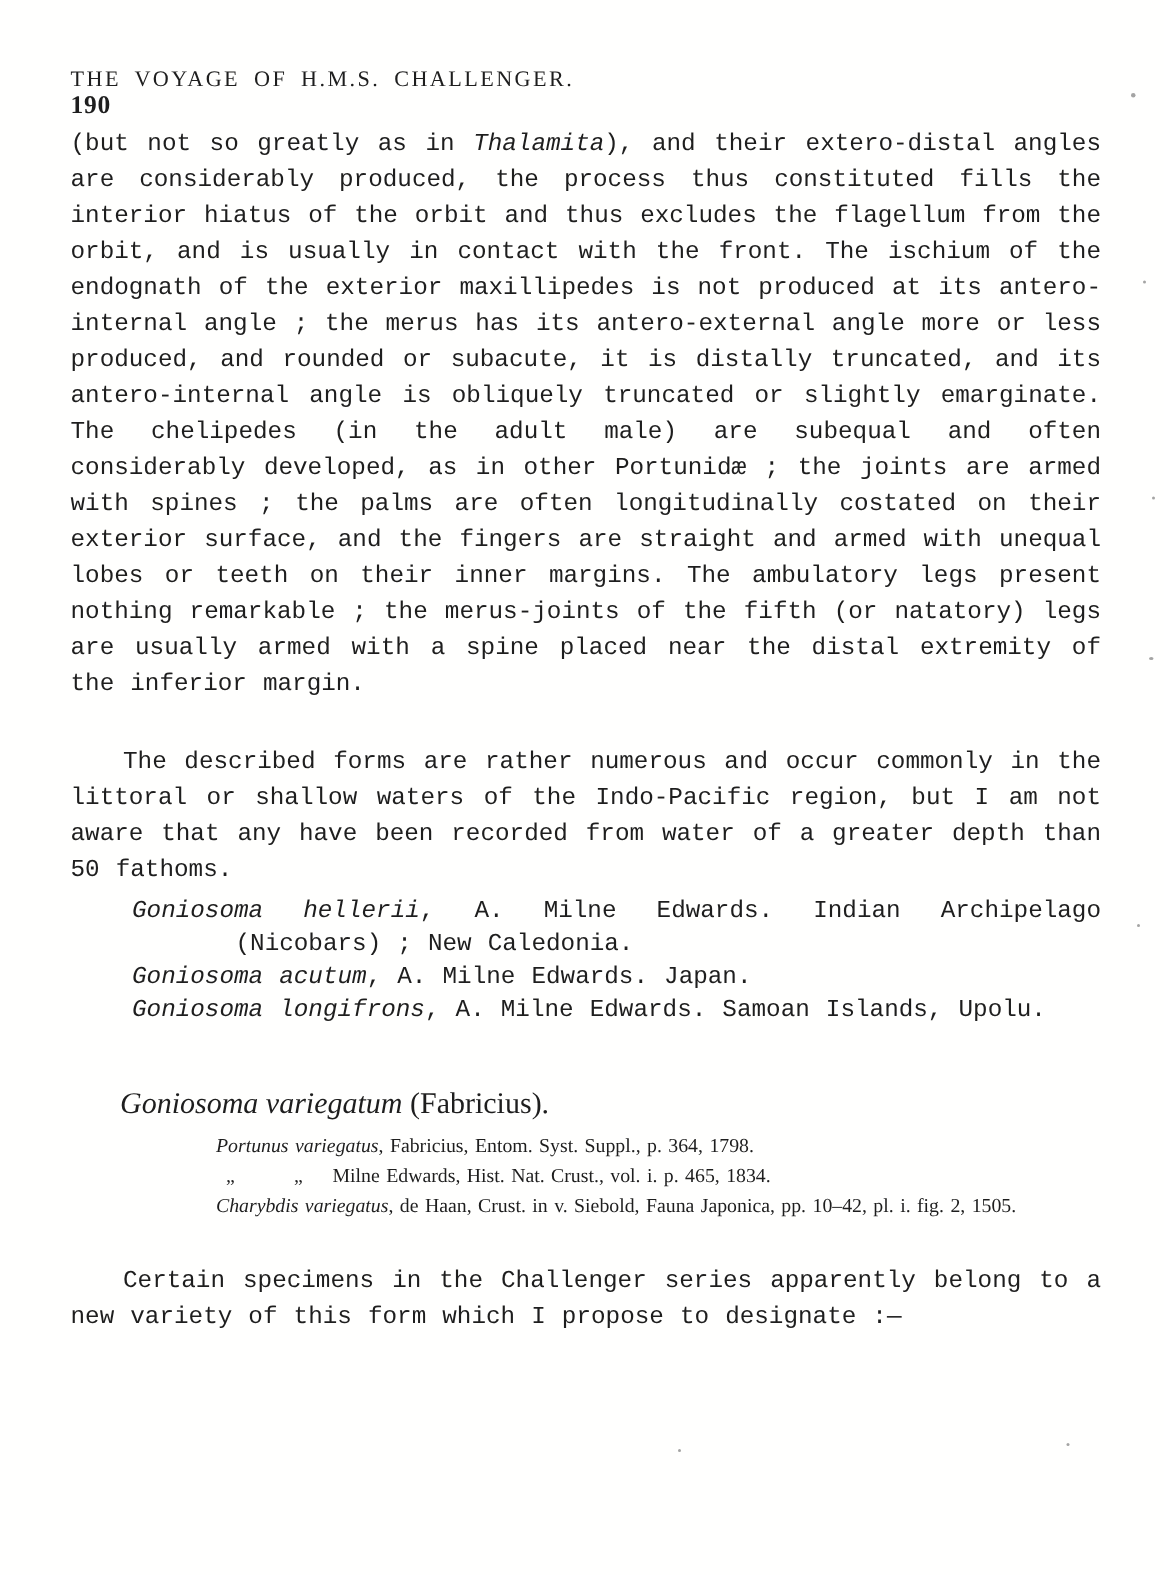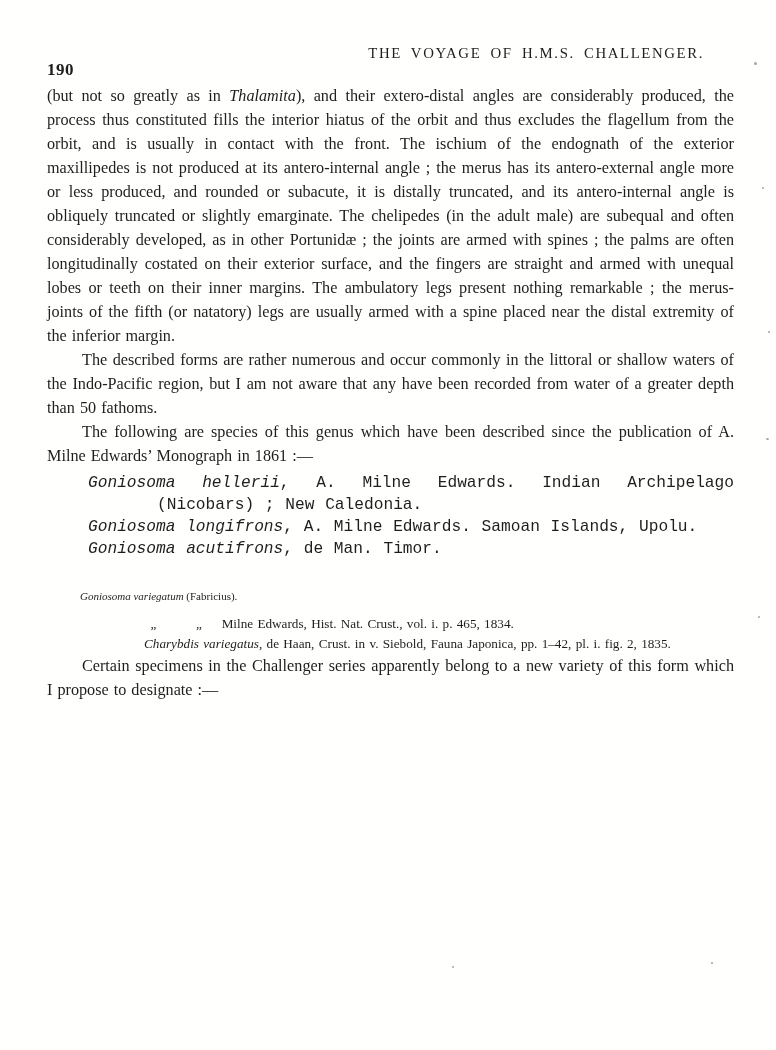--- a/index.html
+++ b/index.html
@@ -25,48 +25,49 @@
   .page-num {
     position: absolute;
     left: 0; top: 16px;
     font-size: 17px;
     font-weight: bold;
     letter-spacing: 0.5px;
   }
   .running-title {
     position: absolute;
     left: 0; right: 30px; top: 1px;
-    text-align: right;
+    text-align: left;
     font-size: 14.8px;
     letter-spacing: 1.6px;
     word-spacing: 4px;
     font-weight: 500;
   }
   p.body {
     font-size: 16.2px;
     line-height: 24px;
     text-align: justify;
     text-justify: inter-word;
     word-spacing: 1px;
     hyphens: none;
+    font-family: Liberation Mono, monospace;
   }
-  .indent { text-indent: 35px; }
+  .indent { text-indent: 35px; margin-top: 28px; }
   .it { font-style: italic; }
   .species-list { margin: 4px 0 12px 0; font-family: Liberation Mono, monospace; }
   .species-item {
     font-size: 16.2px;
     line-height: 22px;
     text-align: justify;
     word-spacing: 1px;
     padding-left: 110px;
     text-indent: -69px;
   }
   .section-heading {
-    margin: 24px 0 6px 33px;
-    font-size: 11px;
+    margin: 40px 0 6px 33px;
+    font-size: 20px;
     line-height: 24px;
   }
   .synonymy { margin: 0 0 0 97px; }
   .syn-item {
     font-size: 13.2px;
     line-height: 20px;
     text-align: justify;
     word-spacing: 1px;
     padding-left: 28px;
     text-indent: -28px;
@@ -85,34 +86,34 @@
 
   <div class="header">
     <span class="page-num">190</span>
     <span class="running-title">THE VOYAGE OF H.M.S. CHALLENGER.</span>
   </div>
 
   <p class="body"><span>(but not so greatly as in </span><span class="it">Thalamita</span><span>), and their extero-distal angles are considerably produced, the process thus constituted fills the interior hiatus of the orbit and thus excludes the flagellum from the orbit, and is usually in contact with the front.  The ischium of the endognath of the exterior maxillipedes is not produced at its antero-internal angle&nbsp;; the merus has its antero-external angle more or less produced, and rounded or subacute, it is distally truncated, and its antero-internal angle is obliquely truncated or slightly emarginate.  The chelipedes (in the adult male) are subequal and often considerably developed, as in other Portunidæ&nbsp;; the joints are armed with spines&nbsp;; the palms are often longitudinally costated on their exterior surface, and the fingers are straight and armed with unequal lobes or teeth on their inner margins.  The ambulatory legs present nothing remarkable&nbsp;; the merus-joints of the fifth (or natatory) legs are usually armed with a spine placed near the distal extremity of the inferior margin.</span></p>
 
   <p class="body indent"><span>The described forms are rather numerous and occur commonly in the littoral or shallow waters of the Indo-Pacific region, but I am not aware that any have been recorded from water of a greater depth than 50 fathoms.</span></p>
 
-  <p class="body indent"><span>The following are species of this genus which have been described since the publication of A. Milne Edwards’ Monograph in 1861&nbsp;:—</span></p>
 
   <div class="species-list">
     <p class="species-item"><span class="it">Goniosoma hellerii</span><span>, A. Milne Edwards.  Indian Archipelago (Nicobars)&nbsp;; New Caledonia.</span></p>
+    <p class="species-item"><span class="it">Goniosoma acutum</span><span>, A. Milne Edwards.  Japan.</span></p>
     <p class="species-item"><span class="it">Goniosoma longifrons</span><span>, A. Milne Edwards.  Samoan Islands, Upolu.</span></p>
-    <p class="species-item"><span class="it">Goniosoma acutifrons</span><span>, de Man.  Timor.</span></p>
   </div>
 
 
   <p class="section-heading"><span class="it">Goniosoma variegatum</span><span> (Fabricius).</span></p>
 
   <div class="synonymy">
+    <p class="syn-item"><span class="it">Portunus variegatus</span><span>, Fabricius, Entom. Syst. Suppl., p. 364, 1798.</span></p>
     <p class="syn-item"><span> „   „  Milne Edwards, Hist. Nat. Crust., vol. i. p. 465, 1834.</span></p>
-    <p class="syn-item"><span class="it">Charybdis variegatus</span><span>, de Haan, Crust. in v. Siebold, Fauna Japonica, pp. 1–42, pl. i. fig. 2, 1835.</span></p>
+    <p class="syn-item"><span class="it">Charybdis variegatus</span><span>, de Haan, Crust. in v. Siebold, Fauna Japonica, pp. 10–42, pl. i. fig. 2, 1505.</span></p>
   </div>
 
 
   <p class="body indent"><span>Certain specimens in the Challenger series apparently belong to a new variety of this form which I propose to designate&nbsp;:—</span></p>
 
   <div class="speck" style="left:754px; top:62px;  width:3px; height:3px;"></div>
   <div class="speck" style="left:762px; top:187px; width:2px; height:2px;"></div>
   <div class="speck" style="left:768px; top:331px; width:2px; height:2px;"></div>
   <div class="speck" style="left:766px; top:438px; width:3px; height:2px;"></div>
   <div class="speck" style="left:758px; top:616px; width:2px; height:2px;"></div>

